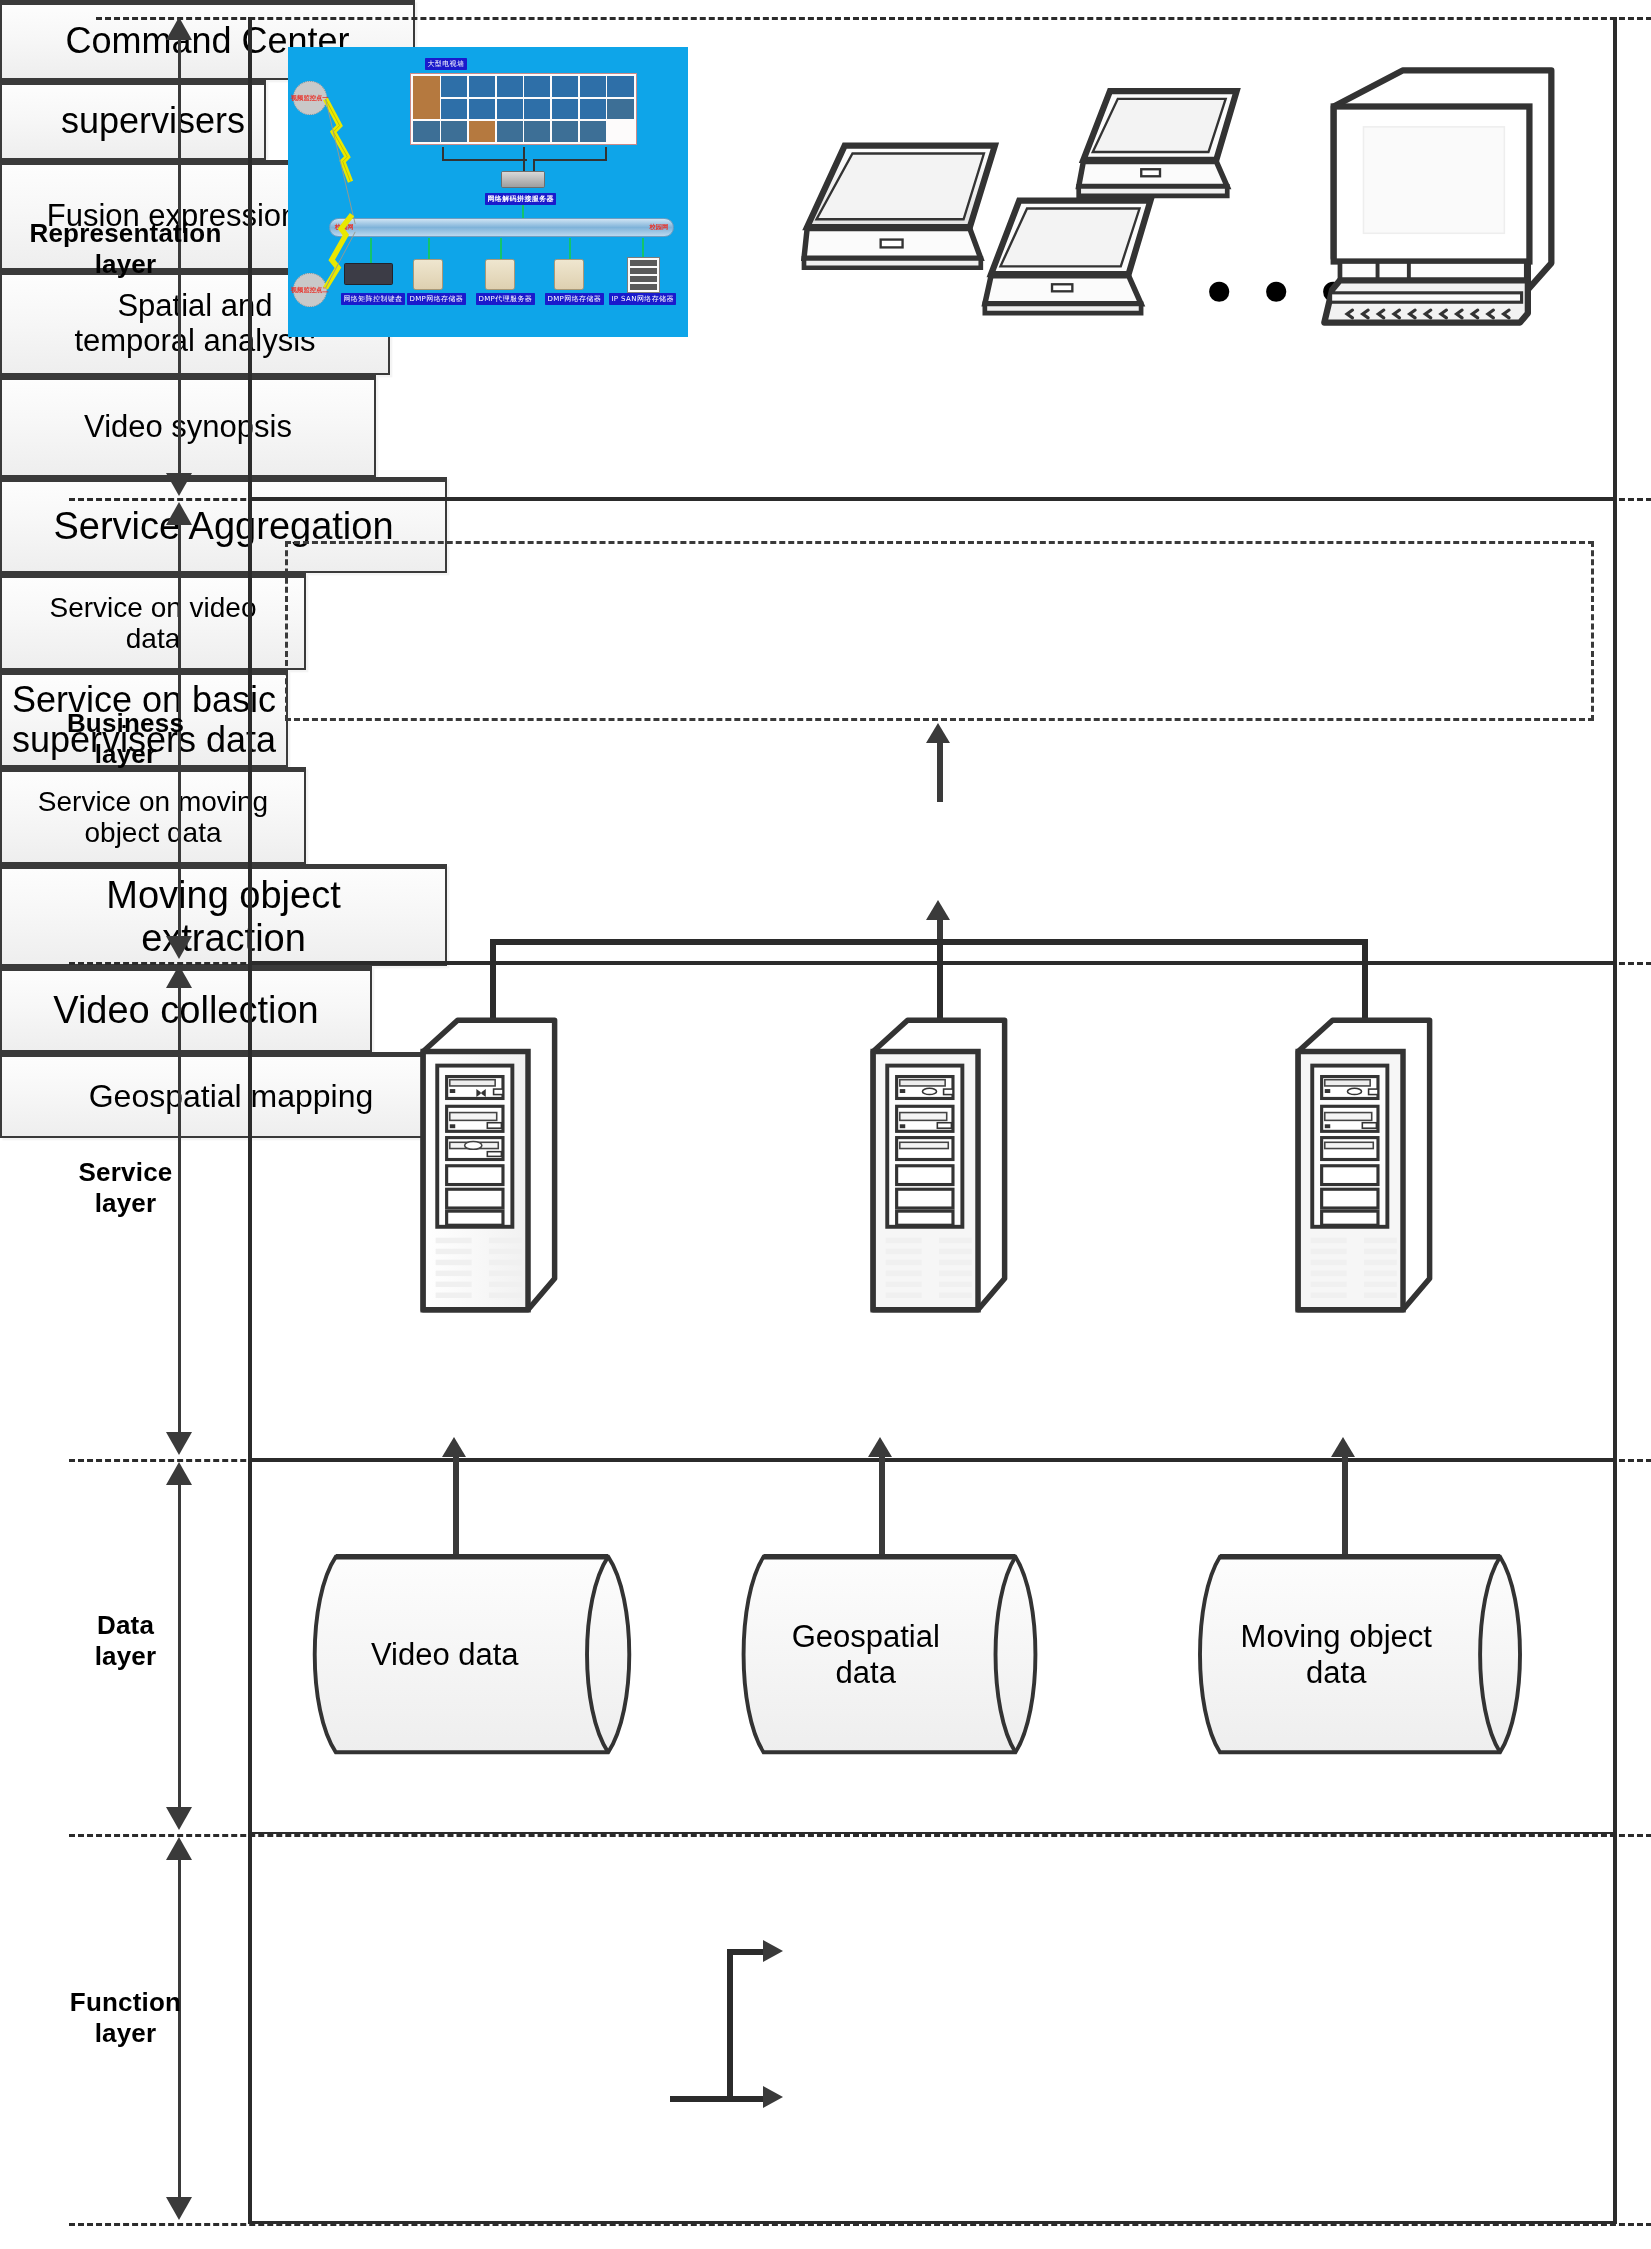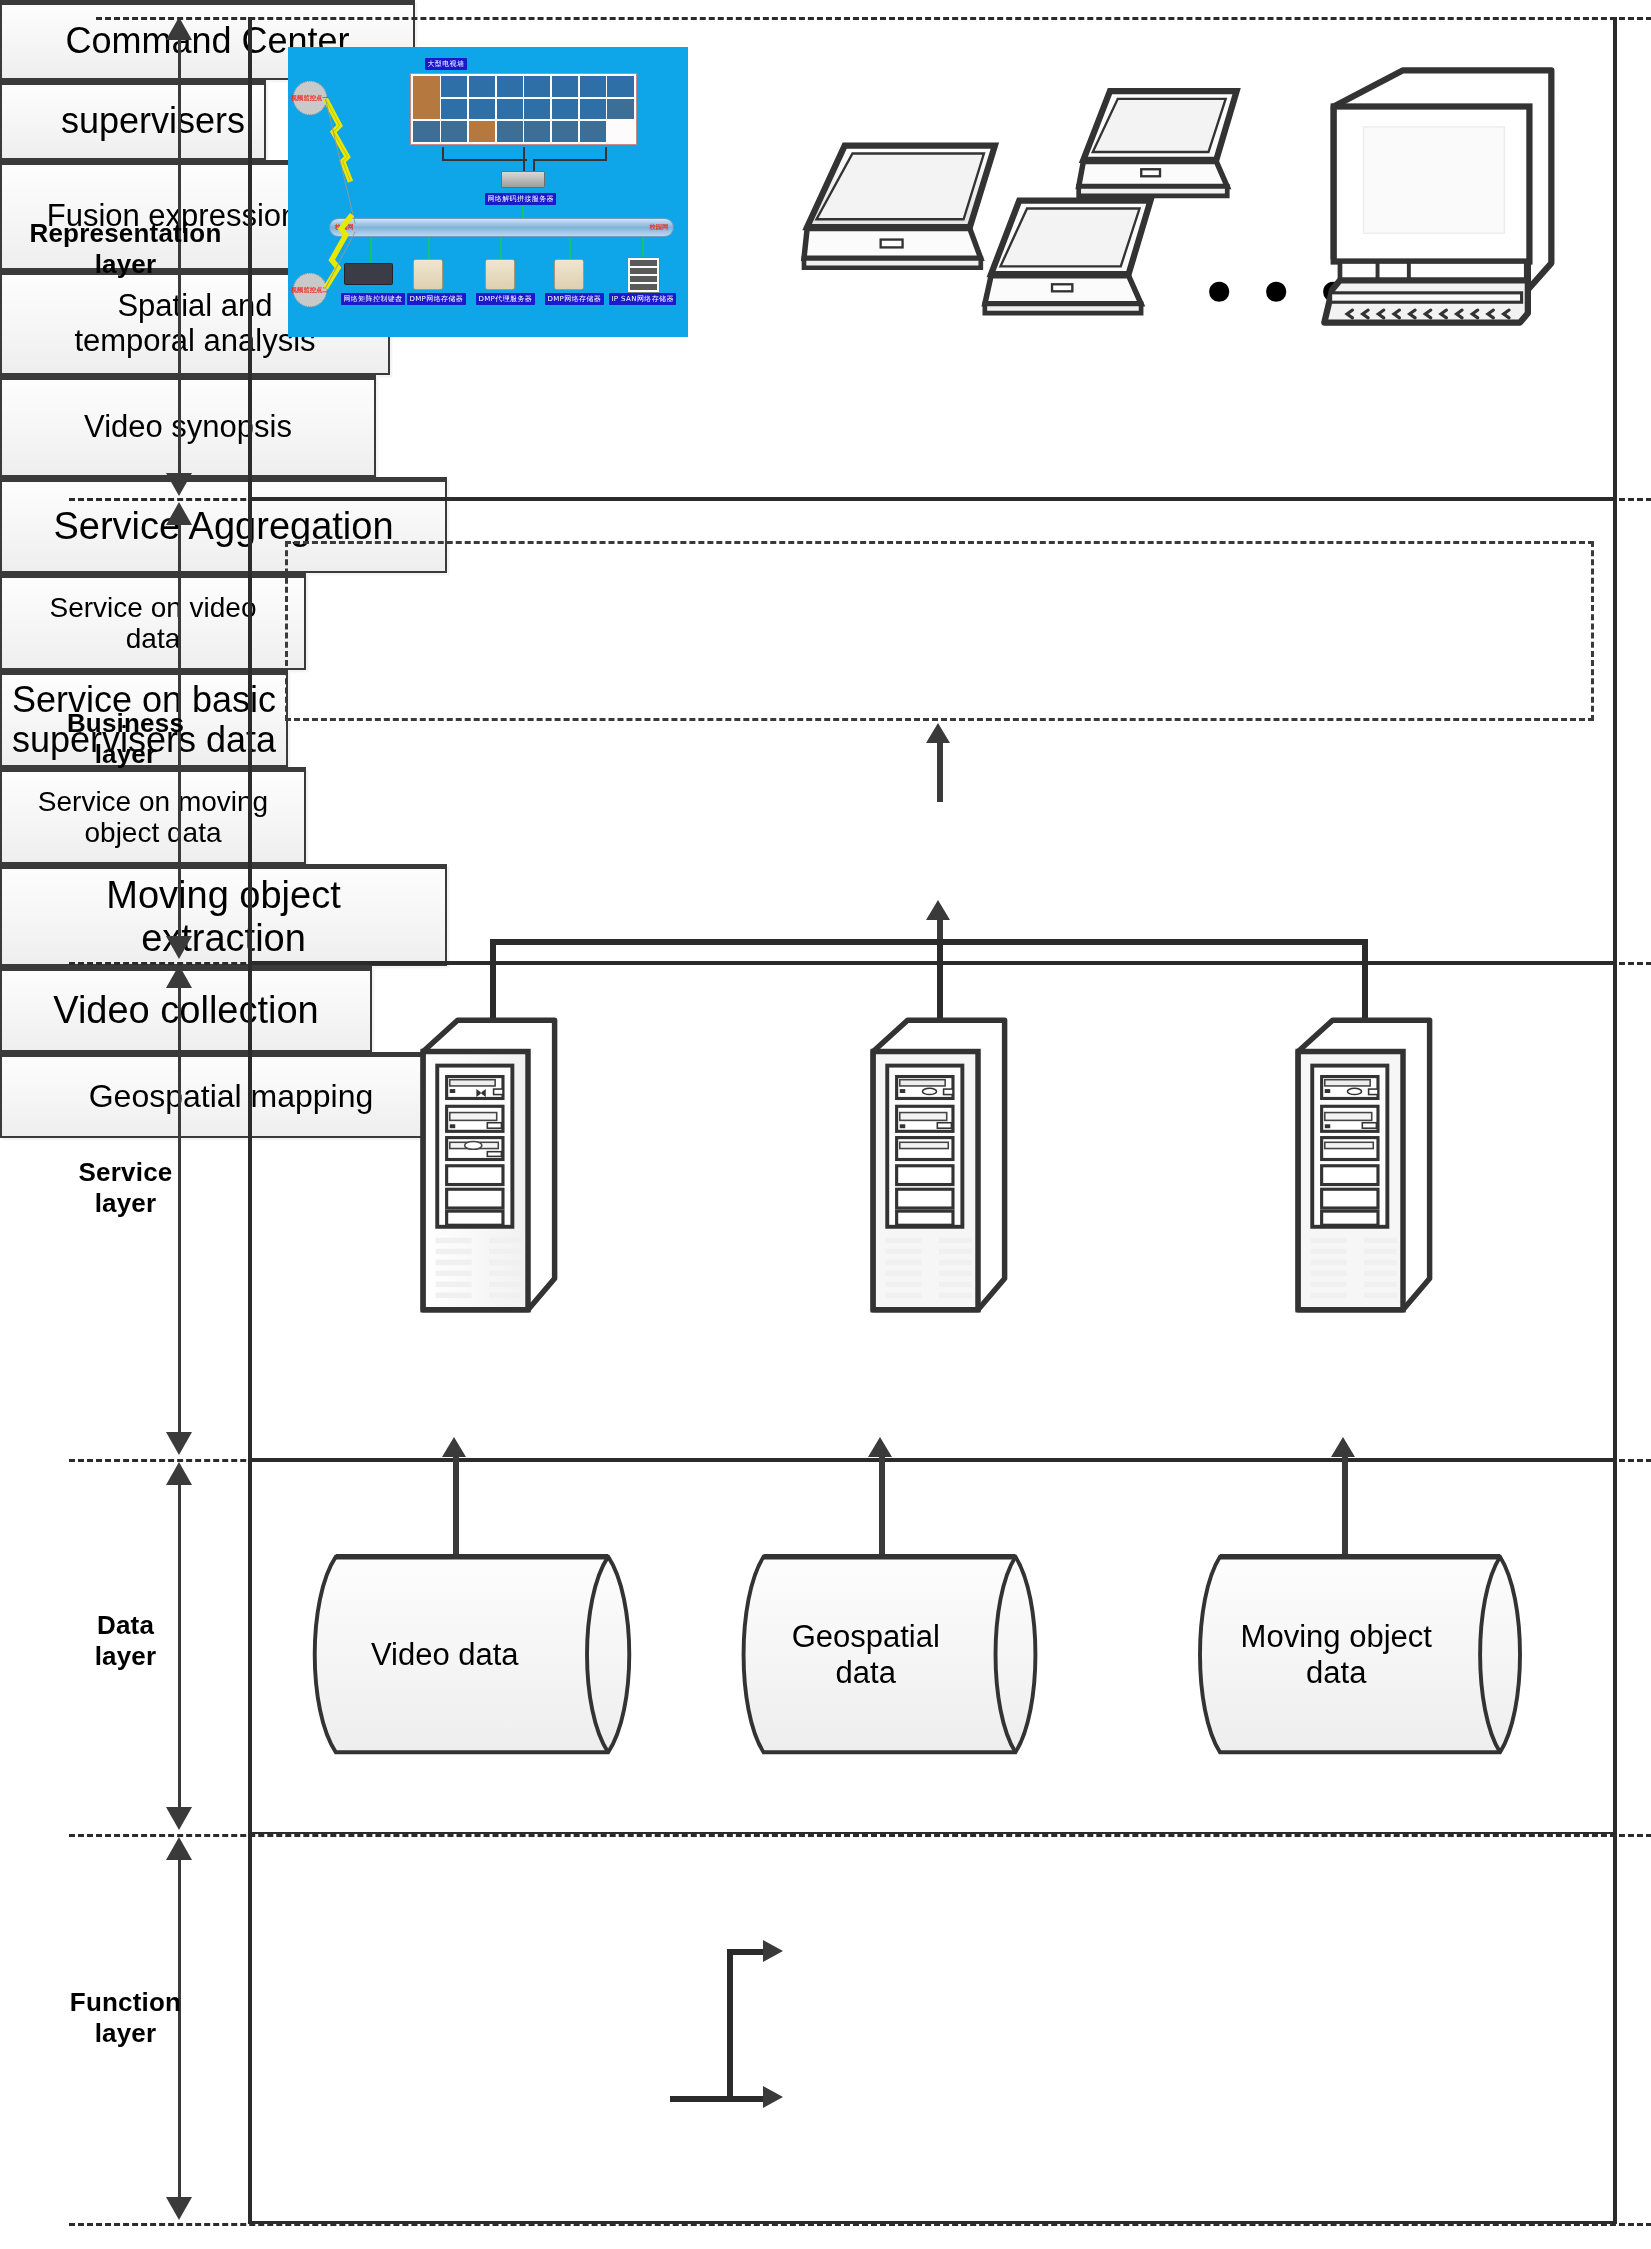--- a/index.html
+++ b/index.html
@@ -297,21 +297,21 @@
 
     <div class="blackline abs" style="left:154px; top:100px; width:1.6px; height:12.5px;"></div>
     <div class="blackline abs" style="left:154px; top:112px; width:85px; height:1.6px;"></div>
     <div class="blackline abs" style="left:235px; top:100px; width:1.6px; height:12.5px;"></div>
     <div class="blackline abs" style="left:235px; top:112px; width:1.6px; height:12.5px;"></div>
     <div class="blackline abs" style="left:317px; top:100px; width:1.6px; height:12.5px;"></div>
     <div class="blackline abs" style="left:245px; top:112px; width:74px; height:1.6px;"></div>
     <div class="blackline abs" style="left:245px; top:112px; width:1.6px; height:12.5px;"></div>
 
     <div class="projector" style="left:213px; top:124px; width:44px; height:17px;"></div>
-    <div class="cn abs" style="left:197px; top:146px;">网络解码拼接服务器</div>
+    <div class="cn abs" style="left:197px; top:146px;font-weight:bold;">网络解码拼接服务器</div>
 
     <div class="greenline" style="left:234px; top:158px; height:12.5px;"></div>
 
     <div class="bus" style="left:41px; top:171px; width:345px; height:19px;">
       <span>校园网</span>
       <span>校园网</span>
     </div>
 
     <div class="node-circle" style="left:4.7px; top:34px; width:34px; height:34px;">
       <span>视频监控点一</span>

